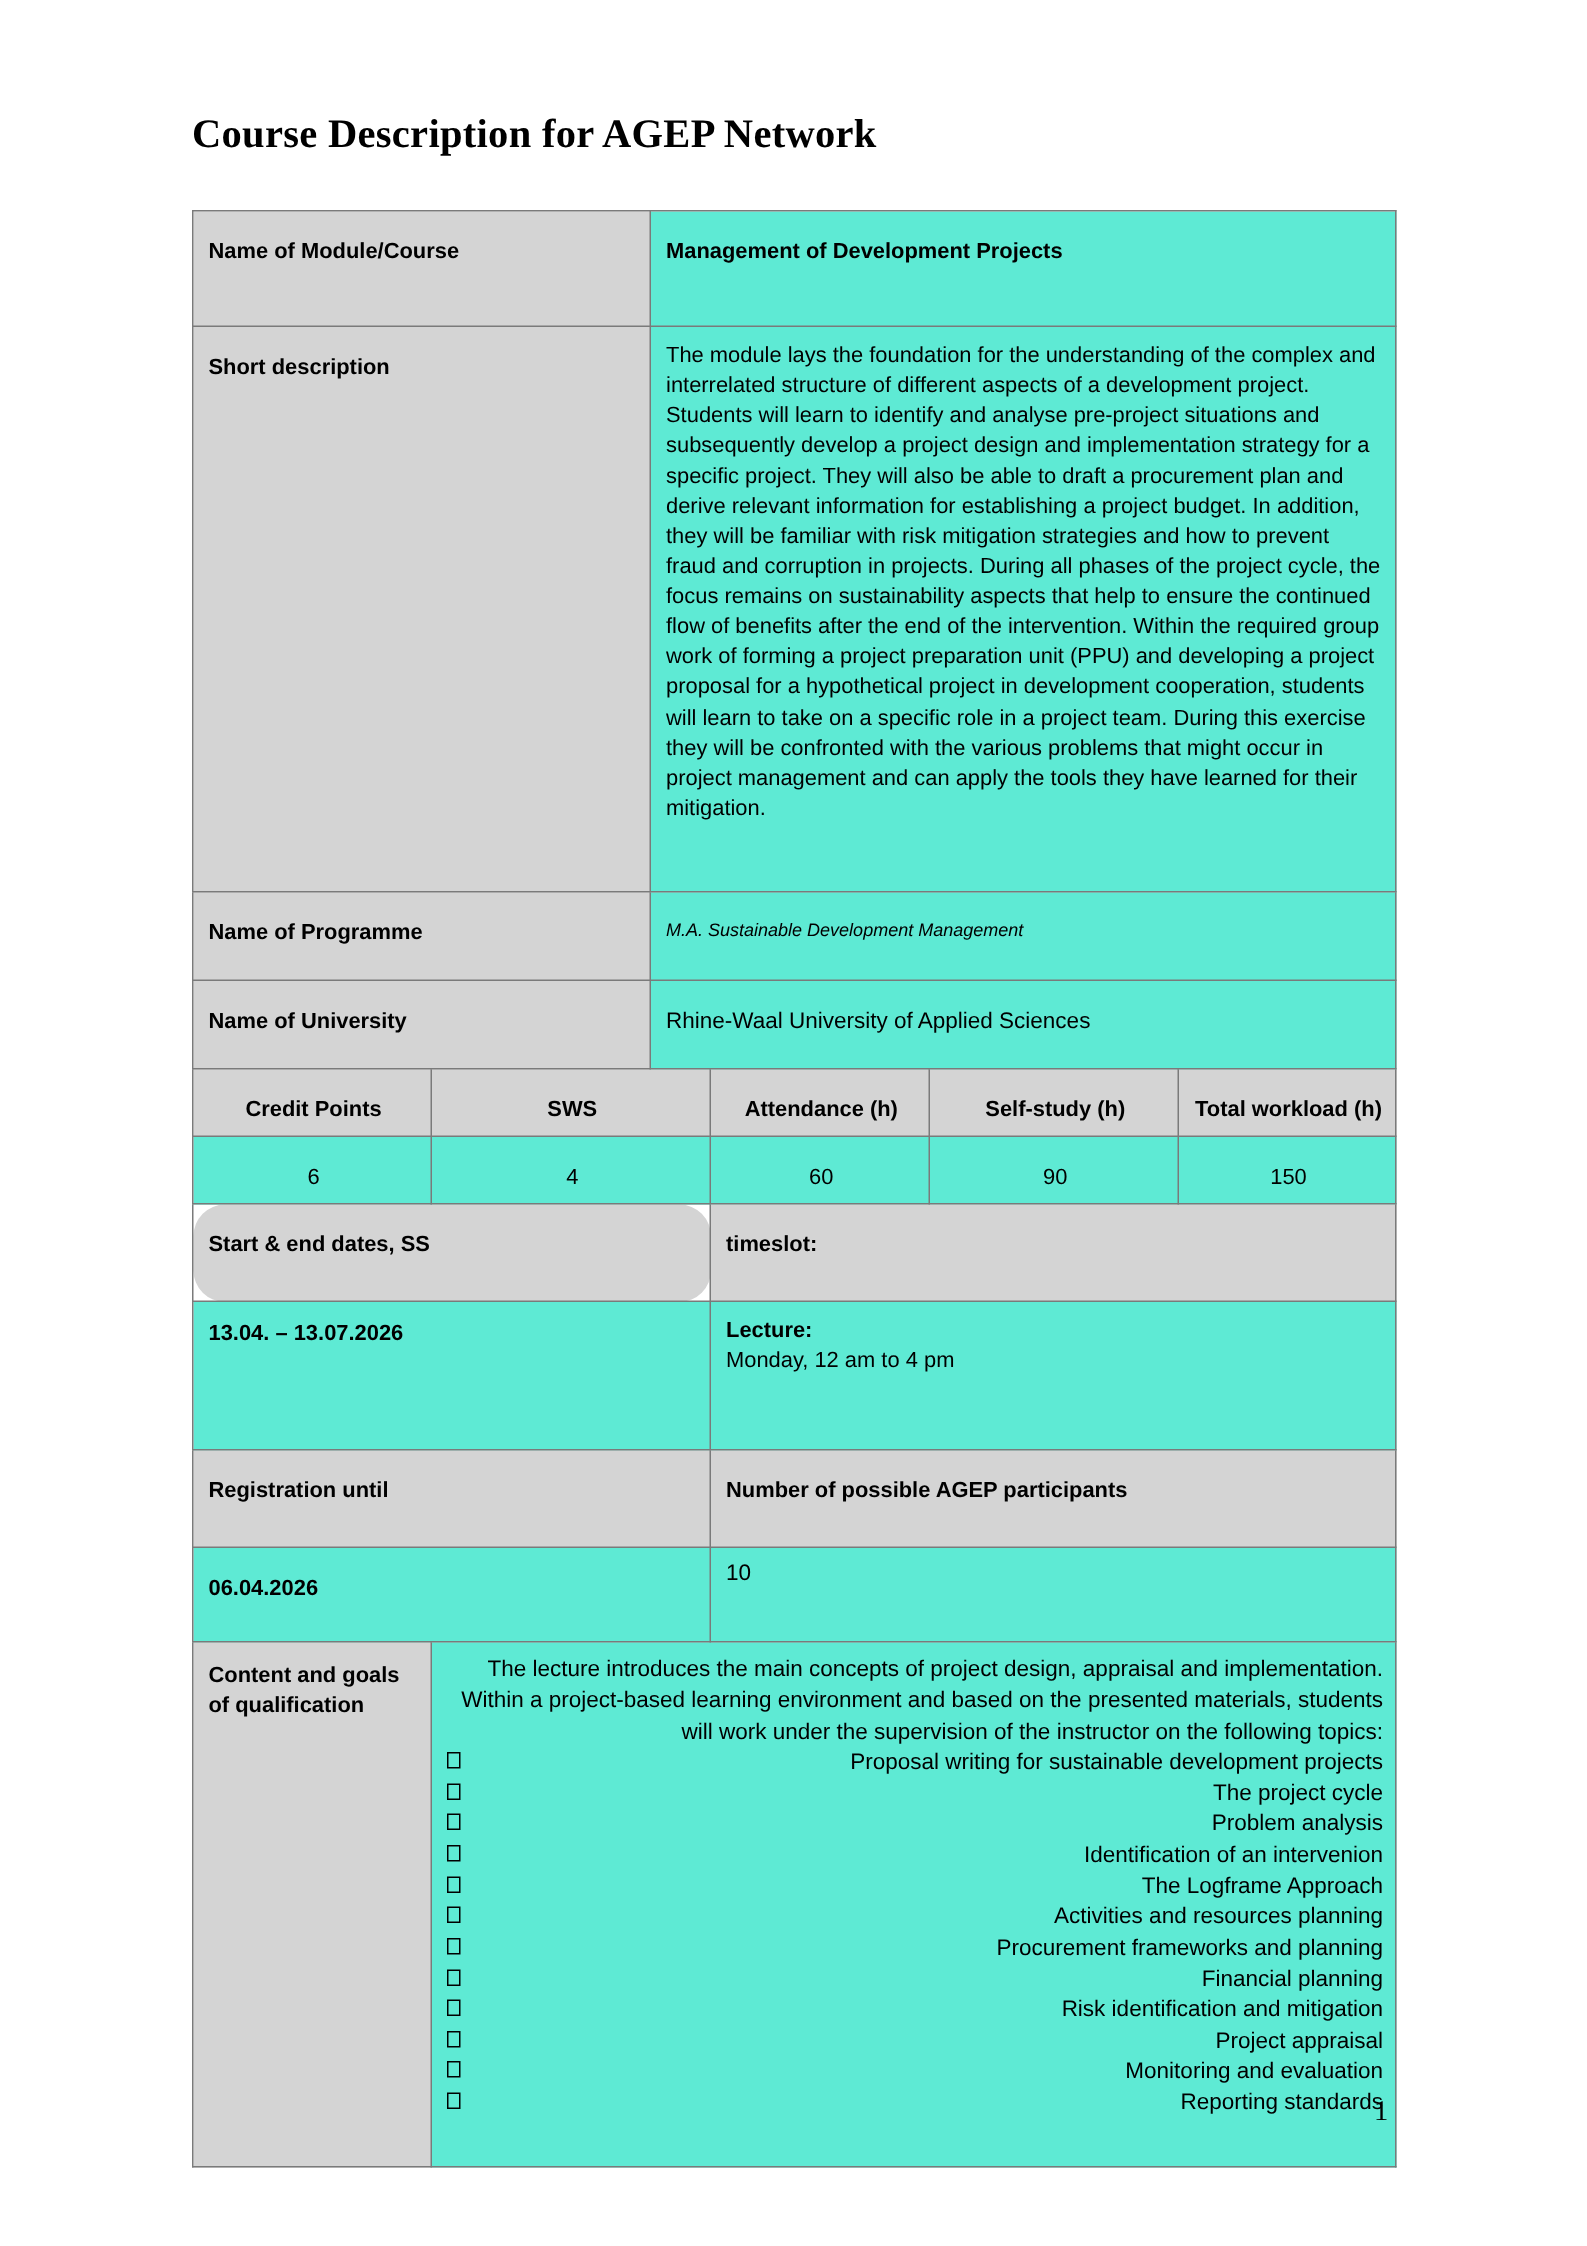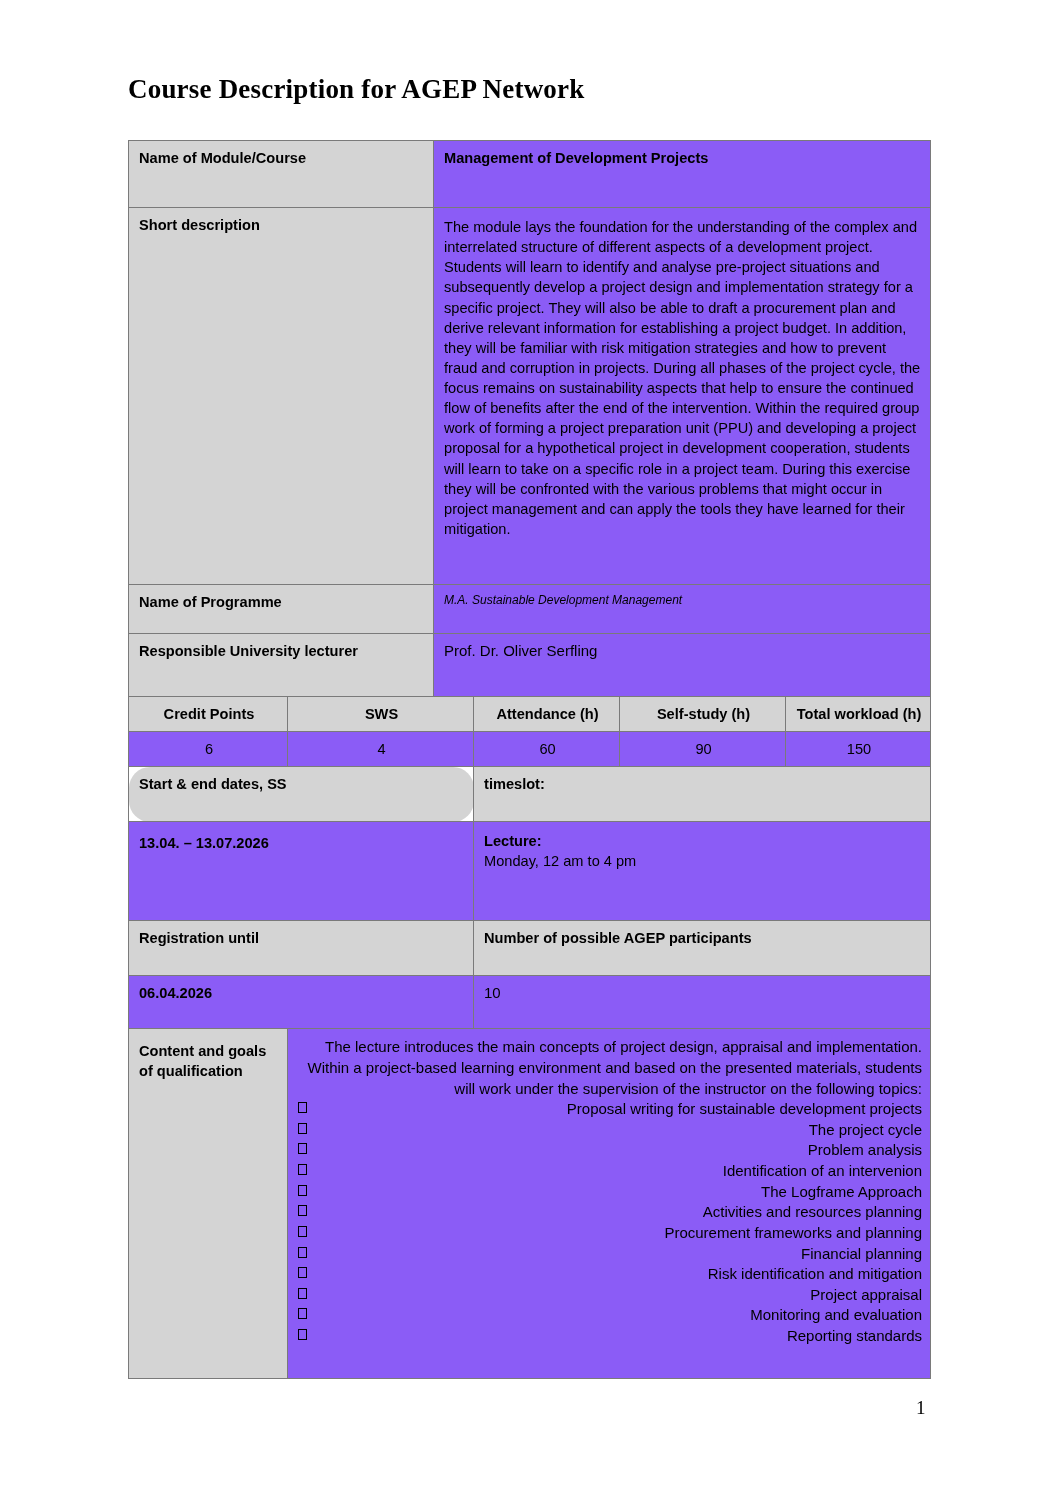--- a/index.html
+++ b/index.html
@@ -40,38 +40,38 @@
     left: 128px;
     top: 128px;
     width: 802px;
     border-collapse: collapse;
     table-layout: fixed;
   }
 
   table.course-table td {
     border: 1px solid #7a7a7a;
     vertical-align: top;
-    padding: 7px 8px 7px 10px;
+    padding: 17px 8px 7px 10px;
     font-size: 14.6px;
     line-height: 1.38;
     color: #000;
   }
 
   td.shaded {
     background: #d4d4d4;
   }
 
   td.lbl {
     font-weight: bold;
     font-size: 14.6px;
     line-height: 1.33;
   }
 
   td.val {
-    background: #8b5cf6;
+    background: #5eead4;
   }
 
   td.big-val {
     font-weight: bold;
     font-size: 17px;
     padding-top: 9px;
   }
 
   
   td.vcenter { vertical-align: middle; }
@@ -163,26 +163,26 @@
       <tr>
         <td class="shaded lbl" colspan="2">Short description</td>
         <td class="val desc" colspan="5" style="height:360px; padding-top:9px;">The module lays the foundation for the understanding of the complex and interrelated structure of different aspects of a development project. Students will learn to identify and analyse pre-project situations and subsequently develop a project design and implementation strategy for a specific project. They will also be able to draft a procurement plan and derive relevant information for establishing a project budget. In addition, they will be familiar with risk mitigation strategies and how to prevent fraud and corruption in projects. During all phases of the project cycle, the focus remains on sustainability aspects that help to ensure the continued flow of benefits after the end of the intervention. Within the required group work of forming a project preparation unit (PPU) and developing a project proposal for a hypothetical project in development cooperation, students will learn to take on a specific role in a project team. During this exercise they will be confronted with the various problems that might occur in project management and can apply the tools they have learned for their mitigation.</td>
       </tr>
 
       <tr>
         <td class="shaded lbl vcenter" colspan="2" style="height:34px;">Name of Programme</td>
         <td class="val" colspan="5" style="font-size:12px;font-style:italic;">M.A. Sustainable Development Management</td>
       </tr>
 
-
-
-      <tr>
-        <td class="shaded lbl vcenter" colspan="2" style="height:48px;">Responsible University lecturer</td>
-        <td class="val" colspan="5" style="font-size:15px;">Prof. Dr. Oliver Serfling</td>
-      </tr>
+      <tr>
+        <td class="shaded lbl vcenter" colspan="2" style="height:34px;">Name of University</td>
+        <td class="val" colspan="5" style="font-size:15px;">Rhine-Waal University of Applied Sciences</td>
+      </tr>
+
+
 
       <tr>
         <td class="shaded ctr-head">Credit Points</td>
         <td class="shaded ctr-head" colspan="2">SWS</td>
         <td class="shaded ctr-head">Attendance (h)</td>
         <td class="shaded ctr-head" colspan="2">Self-study (h)</td>
         <td class="shaded ctr-head">Total workload (h)</td>
       </tr>
 
       <tr>

